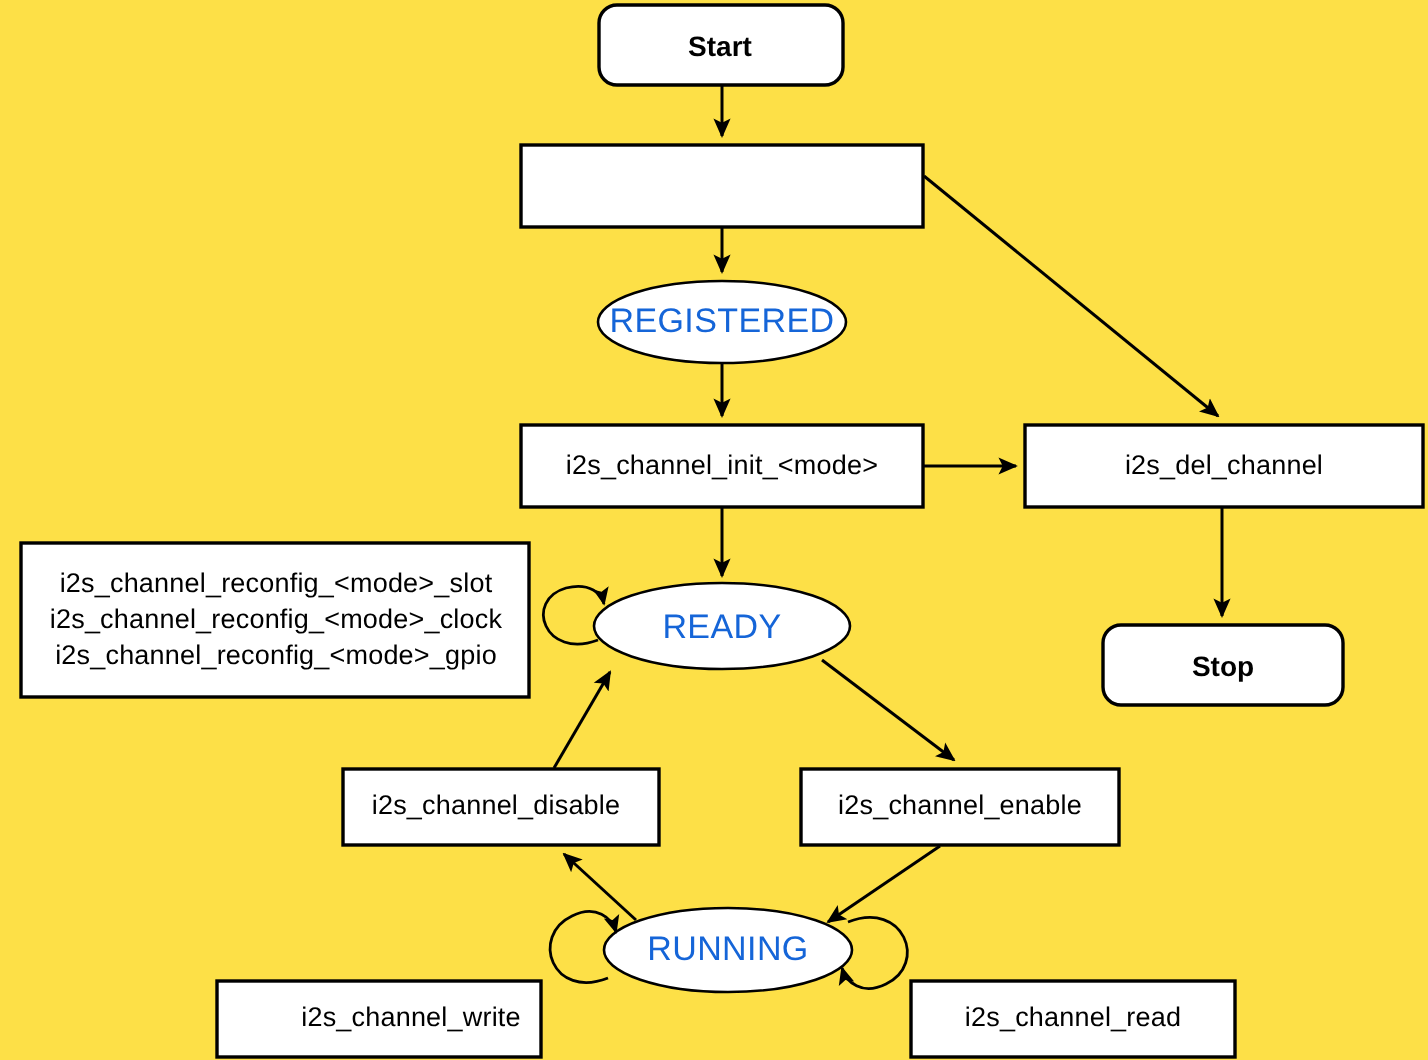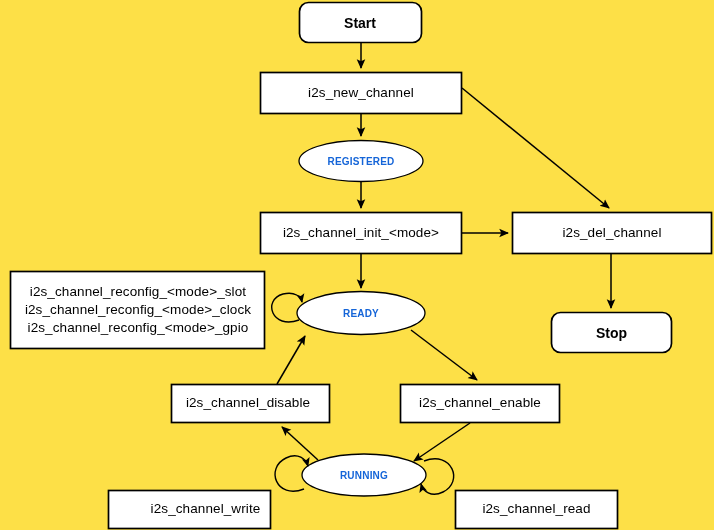--- a/index.html
+++ b/index.html
@@ -39,22 +39,22 @@
     font-weight: normal;
     line-height: 1.35;
     letter-spacing: 0.1px;
   }
   .terminal-label {
     font-size: 14px;
     color: #000000;
     font-weight: bold;
   }
   .state-label {
-    font-size: 10px;
-    font-weight: bold;
+    font-size: 17px;
+    font-weight: normal;
     letter-spacing: 0.2px;
   }
   .multiline-label {
     flex-direction: column;
     justify-content: center;
     white-space: pre;
   }
   .multiline-label span { display: block; }
 </style>
 </head>
@@ -119,21 +119,20 @@
 
     <line x1="277" y1="384" x2="305" y2="336" stroke="#000000" stroke-width="1.5" marker-end="url(#arrow)"></line>
 
     <path d="M 304 489 C 276 500, 265 468, 286 458 C 298 452, 306 459, 308 466" fill="none" stroke="#000000" stroke-width="1.4" marker-end="url(#arrow)"></path>
 
     <path d="M 424 461 C 452 450, 464 482, 443 492 C 431 498, 423 491, 421 484" fill="none" stroke="#000000" stroke-width="1.4" marker-end="url(#arrow)"></path>
   </svg>
 
   <div class="node-label terminal-label" style="left:299px; top:2px; width:122px; height:41px;">Start</div>
 
-  <div class="node-label api-label" style="left:260px; top:72px; width:202px; height:42px;">i2s_new_channel</div>
 
   <div class="node-label state-label" style="left:299px; top:140px; width:124px; height:42px; color:#1565D8;">REGISTERED</div>
 
   <div class="node-label api-label" style="left:260px; top:212px; width:202px; height:42px;">i2s_channel_init_&lt;mode&gt;</div>
 
   <div class="node-label api-label" style="left:512px; top:212px; width:200px; height:42px;">i2s_del_channel</div>
 
   <div class="node-label terminal-label" style="left:551px; top:312px; width:121px; height:41px;">Stop</div>
 
   <div class="node-label api-label multiline-label" style="left:11px; top:271px; width:254px; height:78px;">

